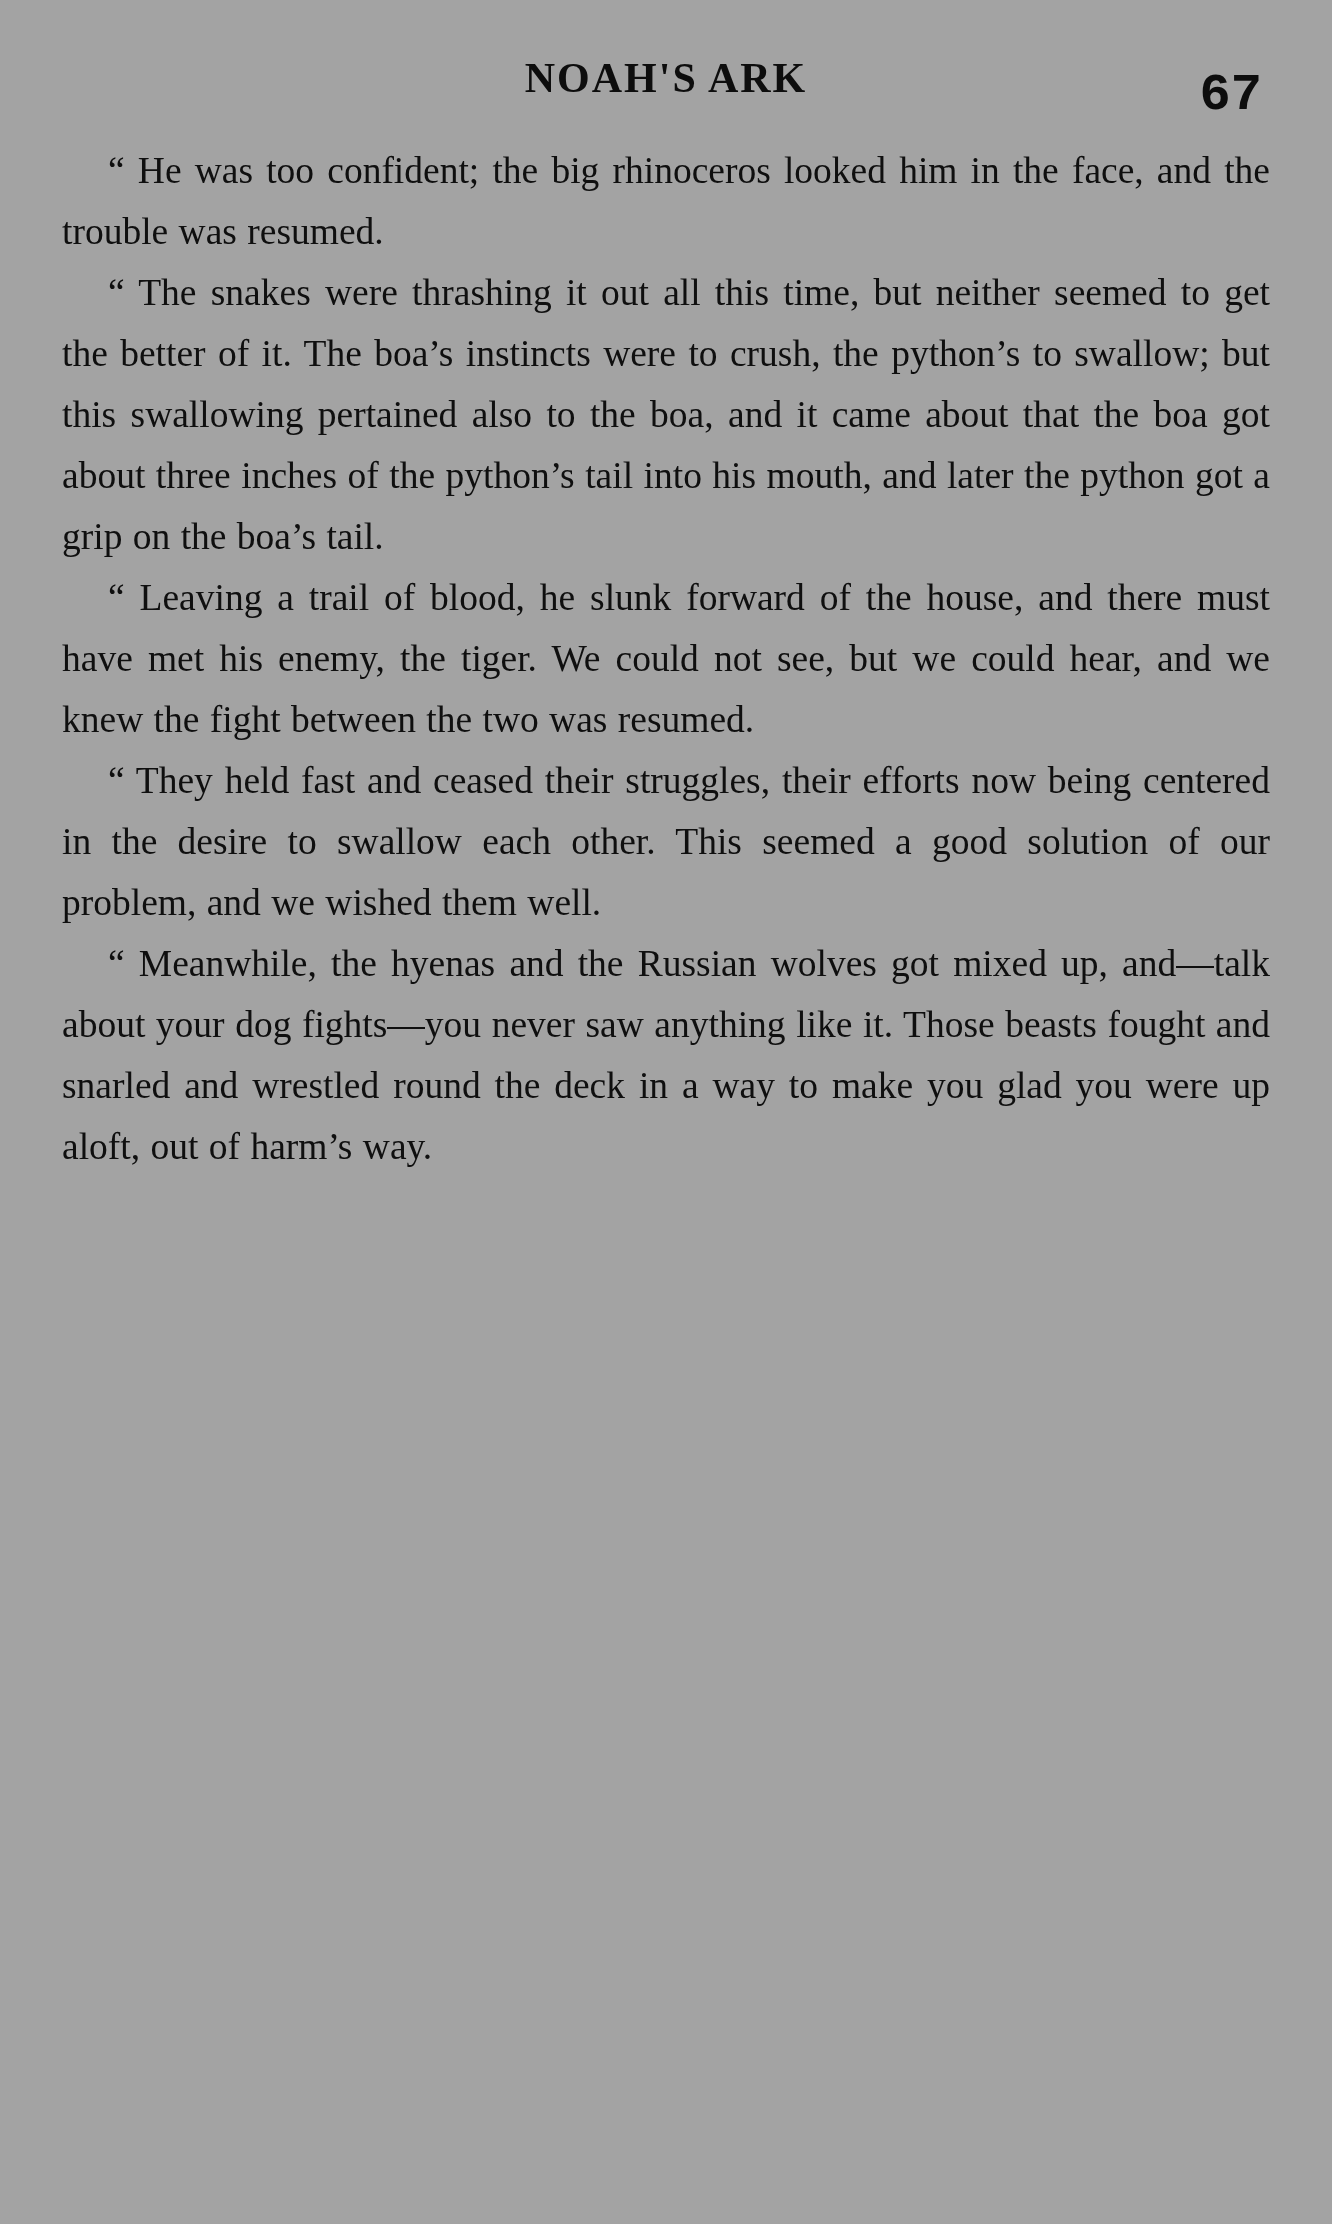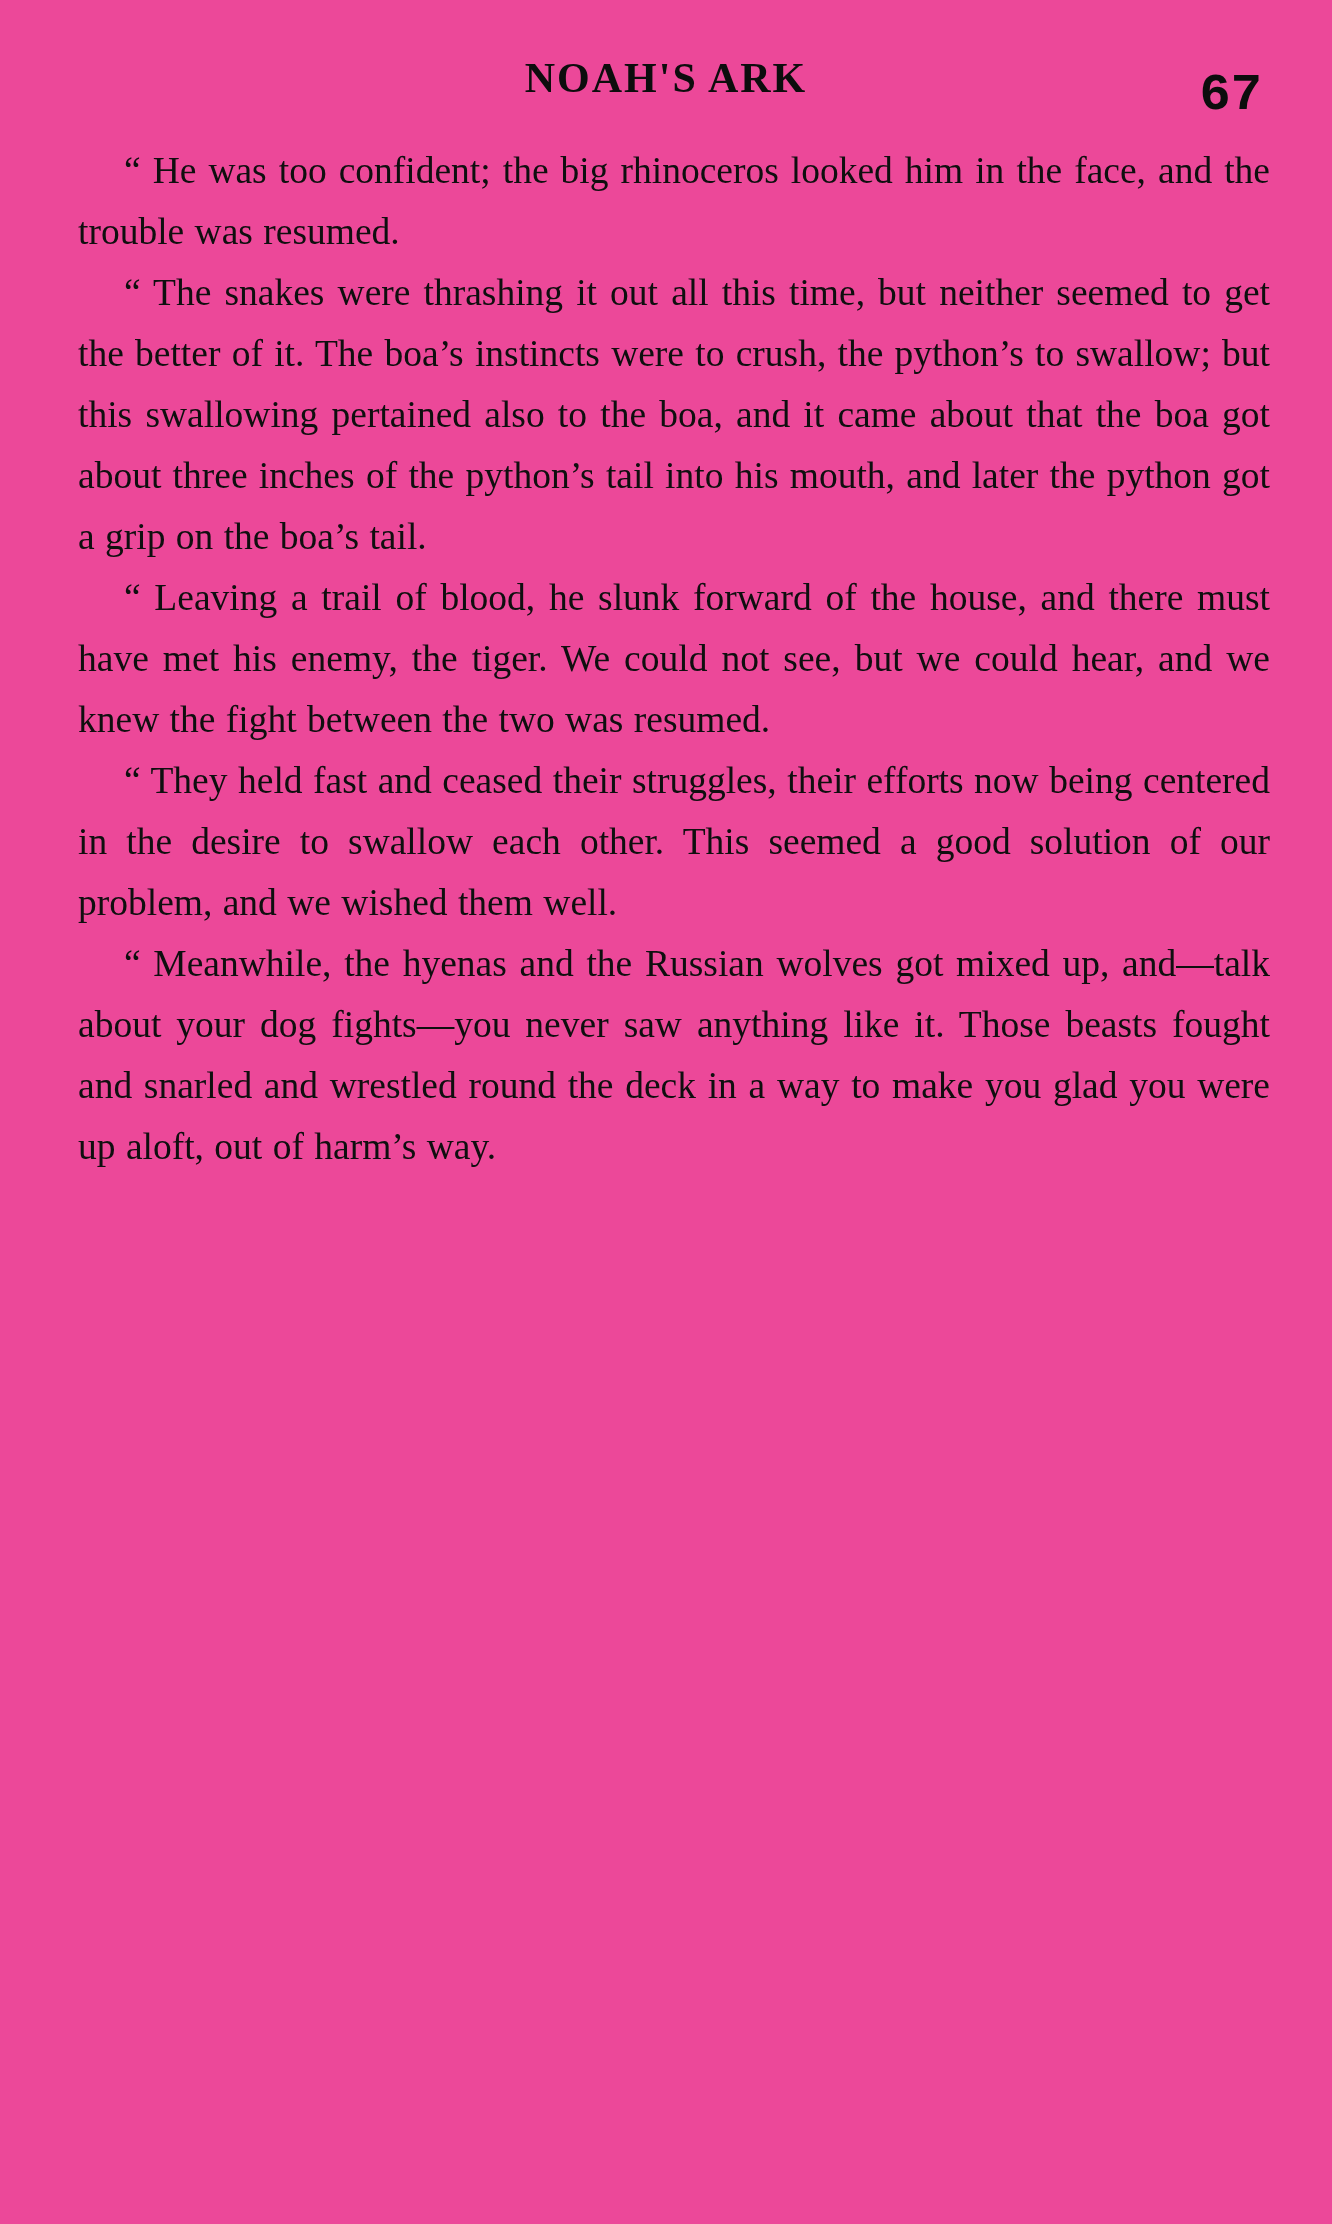--- a/index.html
+++ b/index.html
@@ -11,21 +11,21 @@
     width: 1332px;
     height: 2224px;
     overflow: hidden;
     font-family: "Liberation Serif", serif;
     color: #111111;
   }
   .page {
     position: relative;
     width: 1332px;
     height: 2224px;
-    background: #ec4899;
+    background: #a3a3a3;
     box-sizing: border-box;
     padding: 40px 62px 0 62px;
   }
   .header {
     position: relative;
     height: 96px;
   }
   .running-head {
     position: absolute;
     left: 0;
@@ -44,21 +44,21 @@
     top: 26px;
     font-family: Liberation Mono, monospace;
     font-weight: bold;
     font-size: 52px;
     color: #0d0d0d;
   }
   .body-text {
     margin-top: 4px;
   }
   p.para {
-    margin: 0 0 0 16px;
+    margin: 0 0 0 0;
     text-align: justify;
     text-justify: inter-word;
     font-family: "Liberation Serif", serif;
     font-size: 37.5px;
     line-height: 61px;
     color: #0f0f0f;
     text-indent: 46px;
     word-spacing: 1px;
   }
   p.para.last {

